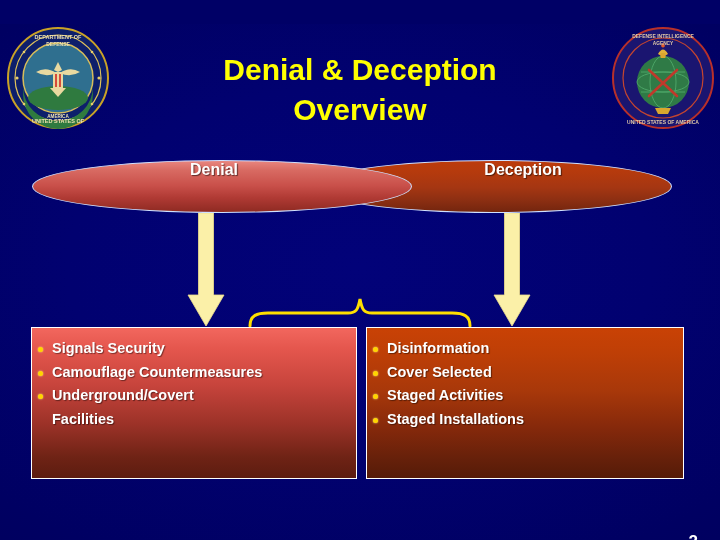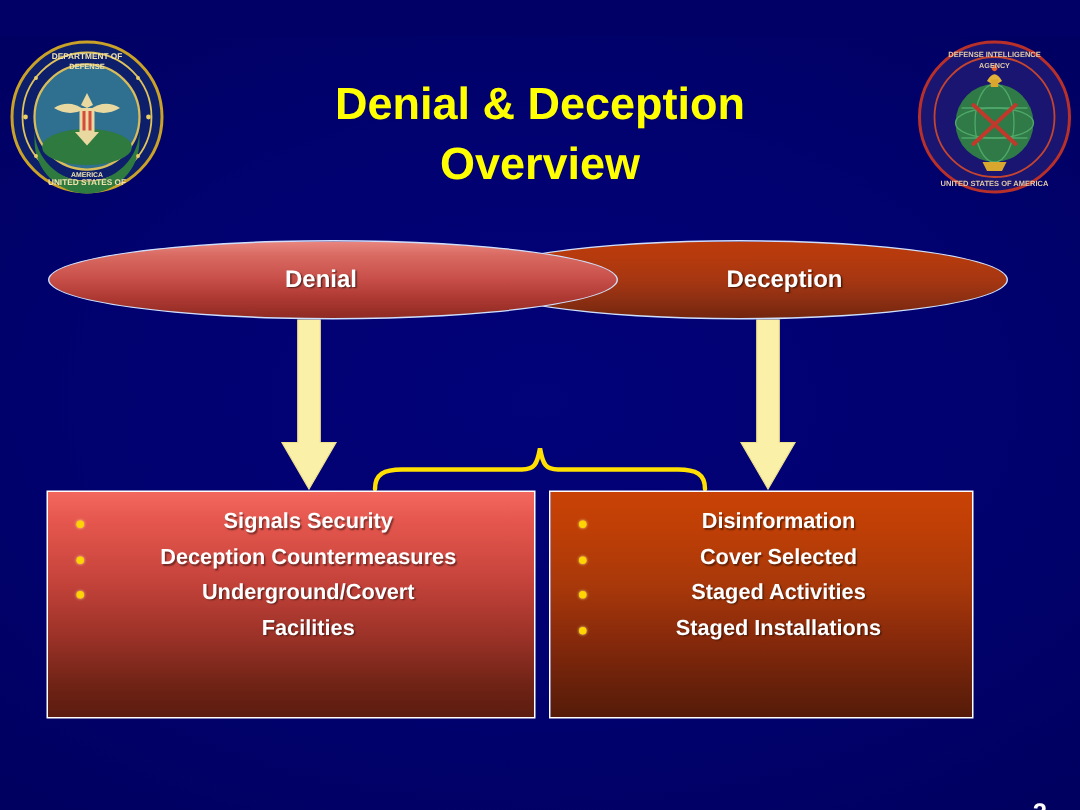--- a/index.html
+++ b/index.html
@@ -58,21 +58,20 @@
   
   #venn { position: absolute; left: 0; top: 130px; width: 720px; height: 70px; }
   .ellipse {
     position: absolute;
     top: 6px;
     height: 53px;
     border-radius: 50% / 50%;
     border: 1px solid #cfe0ff;
     box-sizing: border-box;
     display: flex;
-    align-items: center;
     justify-content: center;
   }
   #ellipse-denial {
     left: 32px;
     width: 380px;
     background: linear-gradient(to bottom, #e8867f 0%, #d86a62 18%, #c9504a 48%, #b03a34 72%, #8e2a22 100%);
     z-index: 2;
   }
   #ellipse-deception {
     left: 314px;
@@ -108,31 +107,30 @@
   }
   #brace { position: absolute; left: 248px; top: 272px; }
 
   
   .content-box {
     position: absolute;
     top: 303px;
     height: 152px;
     border: 1px solid #ffffff;
     box-sizing: border-box;
-    padding: 9px 10px 0 18px;
-    text-align: center;
+    padding: 9px 10px 0 5px;
   }
   #box-denial {
     left: 31px;
     width: 326px;
     background: linear-gradient(to bottom, #f2675e 0%, #e4564d 14%, #c7443c 38%, #9c3228 64%, #6f2315 86%, #5c1c10 100%);
   }
   #box-deception {
     left: 366px;
-    width: 283px;
+    width: 318px;
     background: linear-gradient(to bottom, #c94205 0%, #bf3f06 16%, #a8380a 42%, #86290b 66%, #65200a 88%, #551b08 100%);
   }
   .bullet-list {
     list-style: none;
     margin: 0;
     padding: 0;
   }
   .bullet-list li {
     position: relative;
     color: #ffffff;
@@ -263,21 +261,21 @@
   <div id="brace">
     <svg width="224" height="32" viewBox="0 0 224 32">
       <path d="M2 30 C2 20 8 17 20 17 L100 17 C108 17 110 14 112 3
                C114 14 116 17 124 17 L204 17 C216 17 222 20 222 30" fill="none" stroke="#ffe000" stroke-width="3" stroke-linecap="round"></path>
     </svg>
   </div>
 
   <div class="content-box" id="box-denial">
     <ul class="bullet-list">
       <li>Signals Security</li>
-      <li>Deception Countermeasures</li>
+      <li>Camouflage Countermeasures</li>
       <li>Underground/Covert
 Facilities</li>
     </ul>
   </div>
 
   <div class="content-box" id="box-deception">
     <ul class="bullet-list">
       <li>Disinformation</li>
       <li>Cover Selected</li>
       <li>Staged Activities</li>

